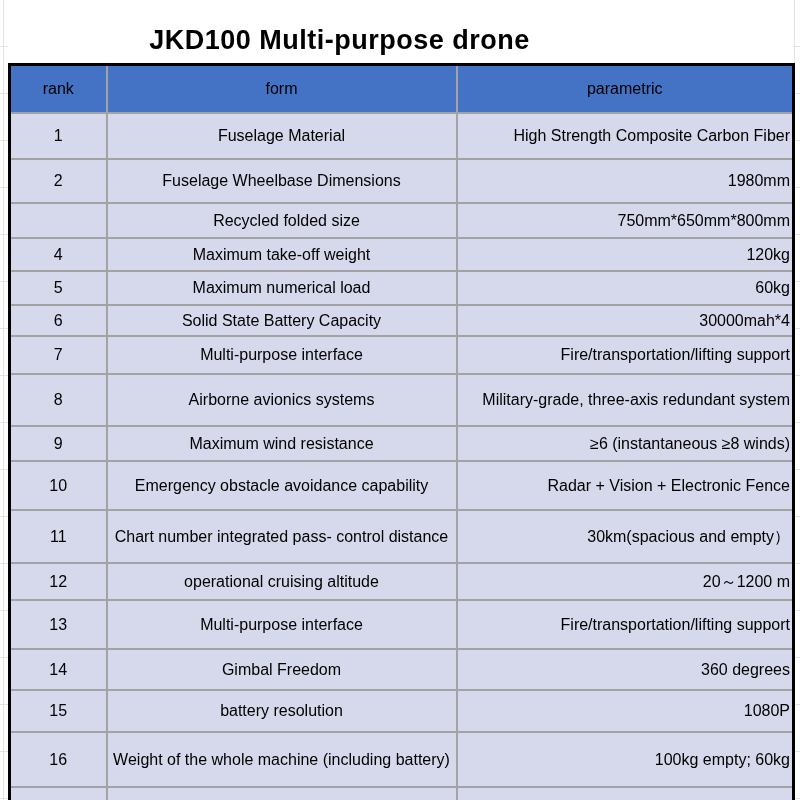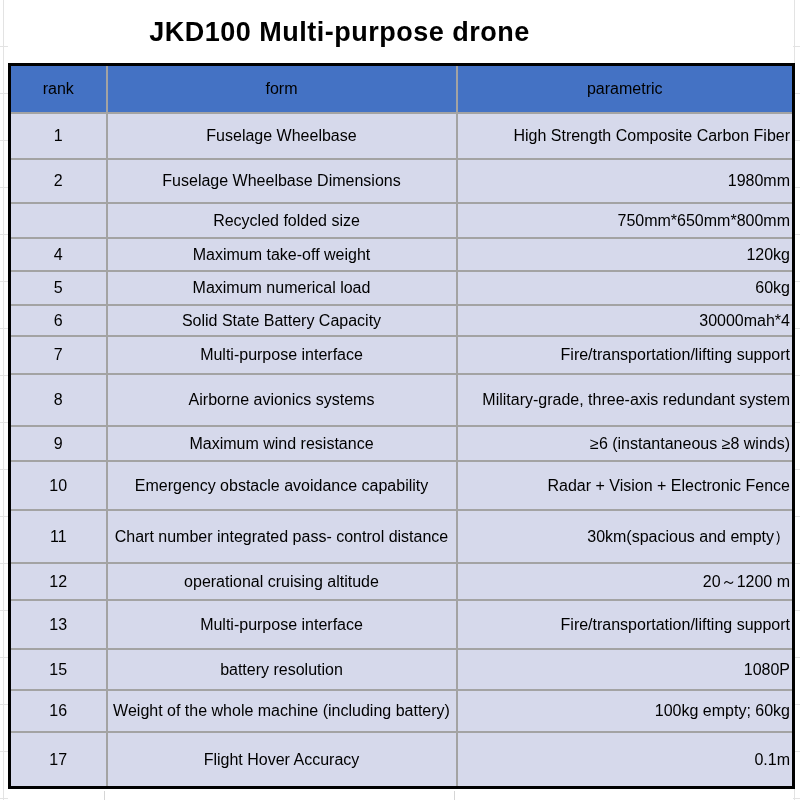--- a/index.html
+++ b/index.html
@@ -19,21 +19,21 @@
     position:absolute; top:0; height:800px; z-index:0;
     background:repeating-linear-gradient(to bottom, transparent 0 46px, #e3e3e3 46px 47px);
   }
   .hgrid.left  { left:0; width:8px; }
   .hgrid.right { left:793px; width:7px; }
   .below-seg { position:absolute; top:791px; width:1px; height:9px; background:#d6d6d6; z-index:0; }
   .below-seg.c1 { left:104px; }
   .below-seg.c2 { left:454px; }
 
   .title {
-    position:absolute; top:4px; left:0; width:679px; height:56px;
+    position:absolute; top:12px; left:0; width:679px; height:56px;
     display:flex; align-items:center; justify-content:center;
     font-size:27px; font-weight:bold; letter-spacing:0.5px;
     background:transparent; z-index:2;
   }
 
   .spec-table-wrap { position:absolute; top:63px; left:8px; z-index:1; }
   table.spec {
     border-collapse:collapse;
     table-layout:fixed;
     width:784px;
@@ -98,21 +98,21 @@
     <thead>
       <tr>
         <th>rank</th>
         <th>form</th>
         <th>parametric</th>
       </tr>
     </thead>
     <tbody>
       <tr>
         <td class="rank">1</td>
-        <td class="form">Fuselage Wheelbase</td>
+        <td class="form">Fuselage Material</td>
         <td class="param">High Strength Composite Carbon Fiber</td>
       </tr>
       <tr>
         <td class="rank">2</td>
         <td class="form">Fuselage Wheelbase Dimensions</td>
         <td class="param">1980mm</td>
       </tr>
       <tr>
         <td class="rank"></td>
         <td class="form">Recycled folded size</td>
@@ -162,20 +162,25 @@
         <td class="rank">12</td>
         <td class="form">operational cruising altitude</td>
         <td class="param">20～1200 m</td>
       </tr>
       <tr>
         <td class="rank">13</td>
         <td class="form">Multi-purpose interface</td>
         <td class="param">Fire/transportation/lifting support</td>
       </tr>
       <tr>
+        <td class="rank">14</td>
+        <td class="form">Gimbal Freedom</td>
+        <td class="param">360 degrees</td>
+      </tr>
+      <tr>
         <td class="rank">15</td>
         <td class="form">battery resolution</td>
         <td class="param">1080P</td>
       </tr>
       <tr>
         <td class="rank">16</td>
         <td class="form">Weight of the whole machine (including battery)</td>
         <td class="param">100kg empty; 60kg</td>
       </tr>
       <tr>

